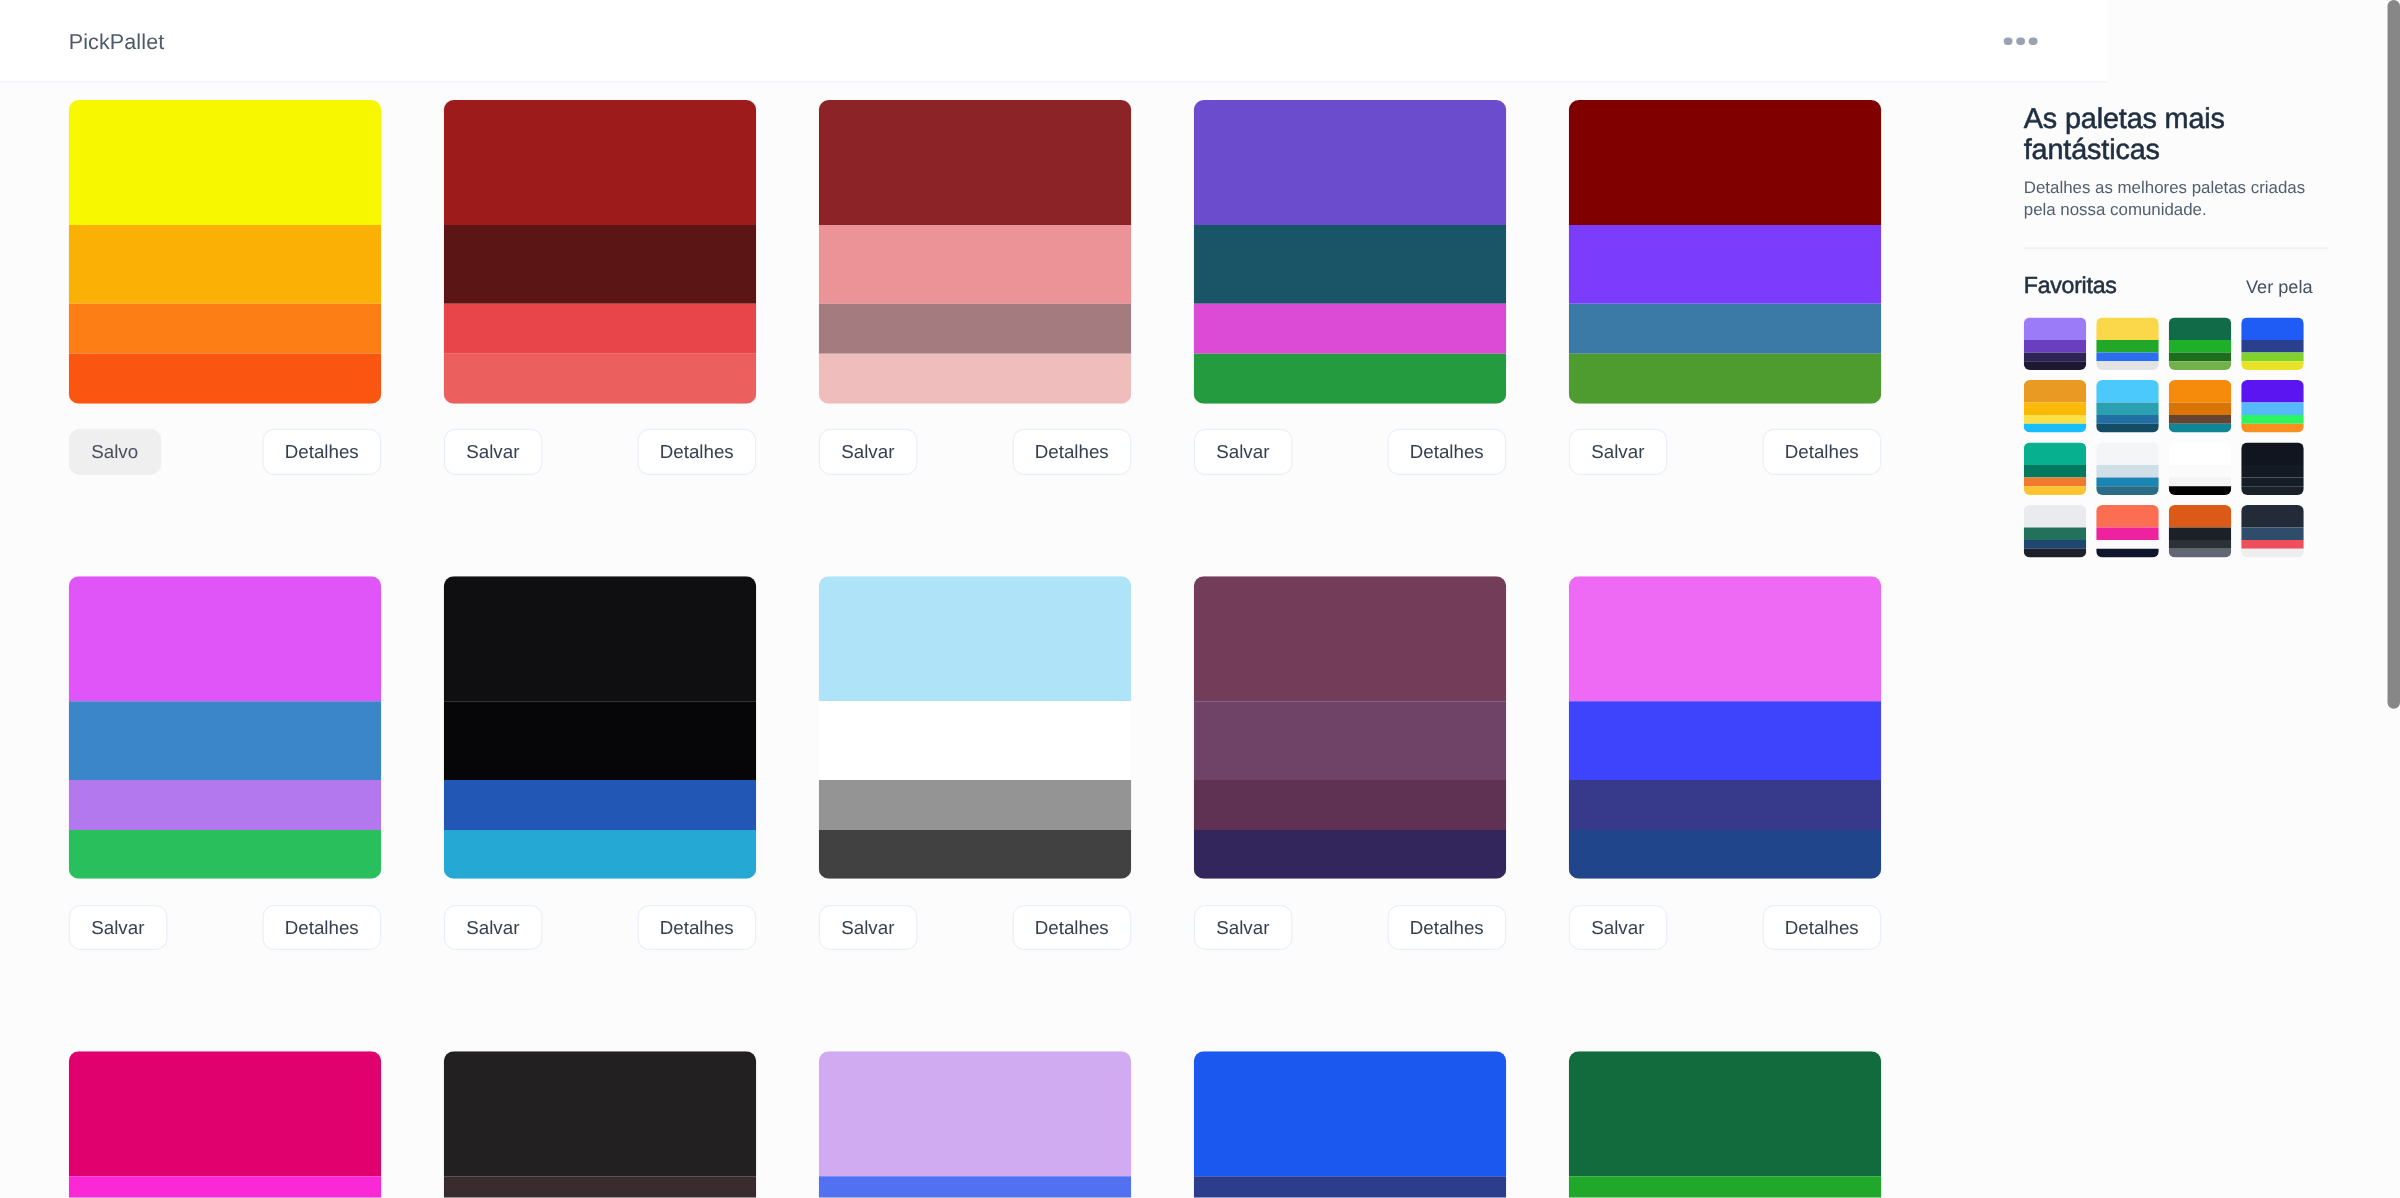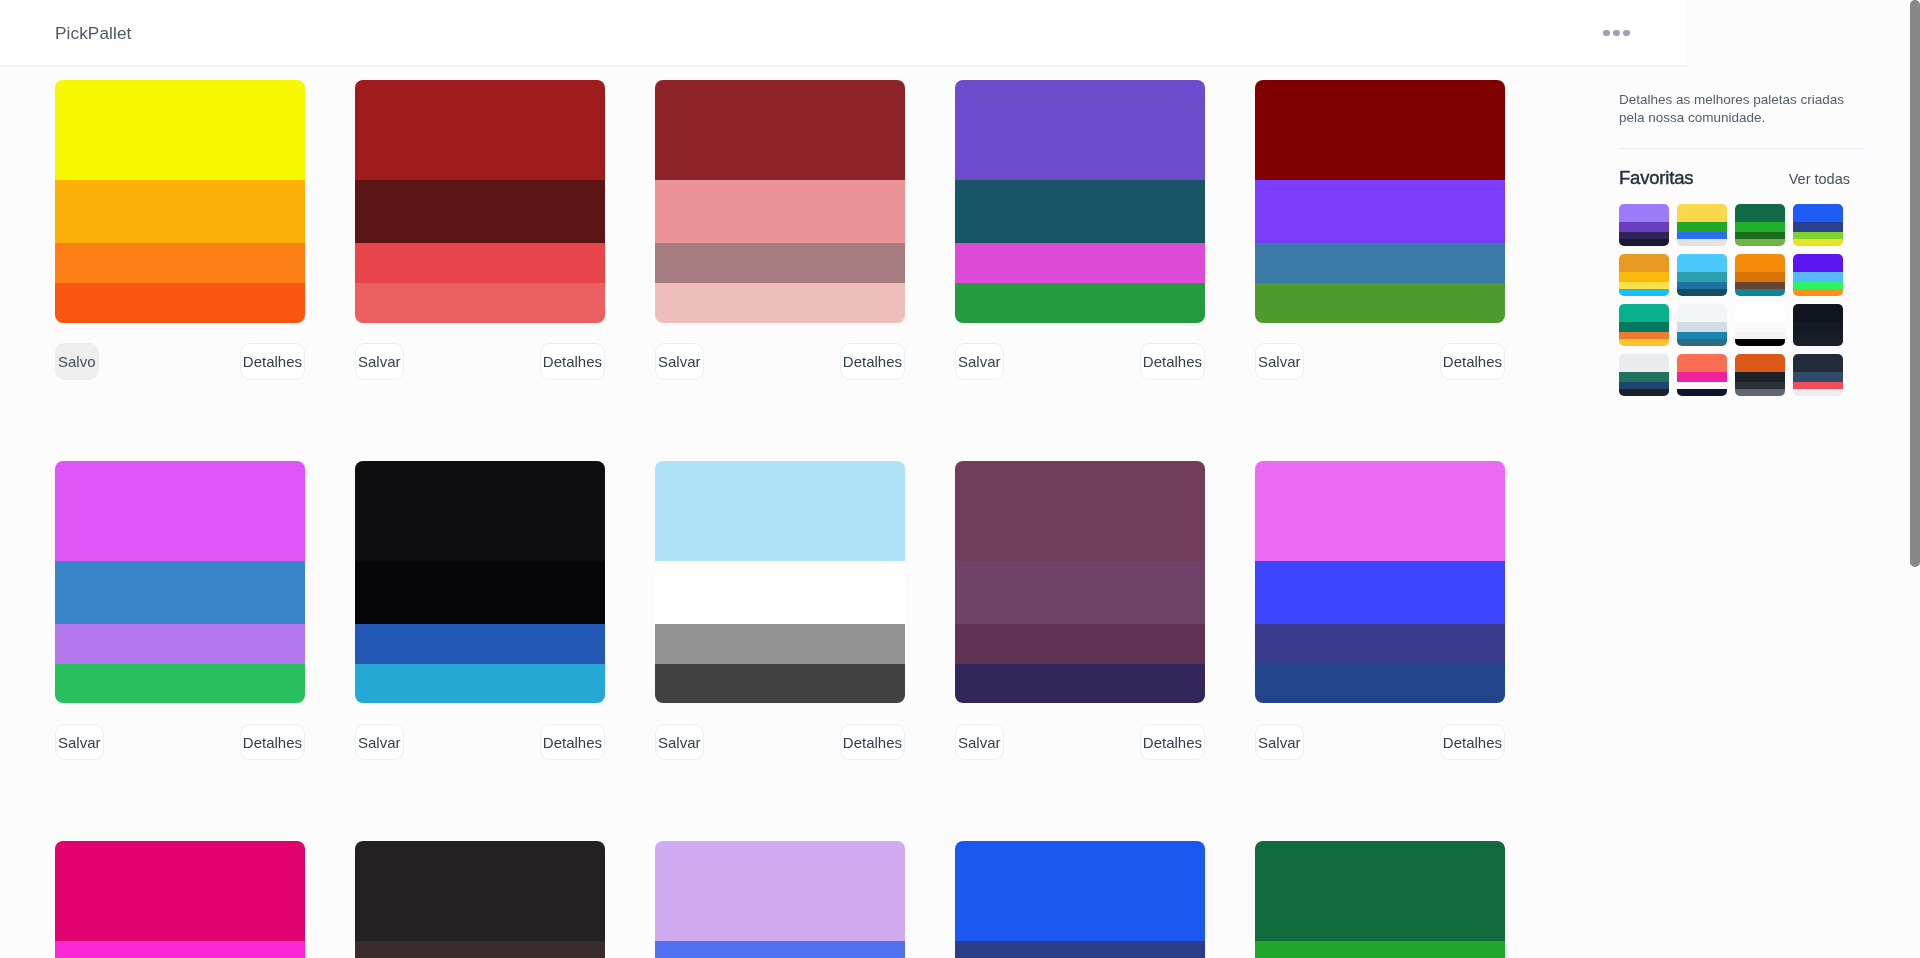--- a/index.html
+++ b/index.html
@@ -45,21 +45,21 @@
   }
   .swatches .s { width:100%; }
   .swatches .s:nth-child(1){ flex:0 0 100px; }
   .swatches .s:nth-child(2){ flex:0 0 63px; }
   .swatches .s:nth-child(3){ flex:0 0 40px; }
   .swatches .s:nth-child(4){ flex:0 0 39.5px; }
   .pactions { display:flex; justify-content:space-between; margin-top:20.8px; }
   .btn {
     height:36.5px; border-radius:9.5px; border:1px solid #EAF0F8; background:#FFFFFF;
     color:#353F4E; font-size:15px; font-family:"Liberation Sans", sans-serif;
-    padding:0 2px; cursor:pointer; display:inline-flex; align-items:center; justify-content:center;
+    padding:0 17px; cursor:pointer; display:inline-flex; align-items:center; justify-content:center;
     white-space:nowrap;
   }
   .btn.saved { background:#EFEFEF; border-color:#EFEFEF; color:#474F5A; }
 
   
   .aside-inner { padding:16px 40px 0 39px; }
   .aside h2 { margin:0; font-size:23px; line-height:25px; font-weight:400; -webkit-text-stroke:0.45px #1F2E41; color:#1F2E41; letter-spacing:-.1px; width:200px; }
   .aside p { margin:9px 0 0 0; font-size:13.5px; line-height:18px; color:#515E6D; width:238px; }
   .divider { height:1px; background:#E9EDF3; margin:21px 0 0 0; width:244px; }
   .fav-head { display:flex; align-items:baseline; justify-content:space-between; margin-top:18px; width:231px; }
@@ -241,25 +241,26 @@
           <div class="pcard">
             <div class="swatches">
               <div class="s" style="background: rgb(17, 107, 61);"></div>
               <div class="s" style="background: rgb(31, 168, 42);"></div>
             </div>
           </div>
         </div>
     </div>
     <div class="aside">
       <div class="aside-inner">
+        <h2>As paletas mais fantásticas</h2>
         <p>Detalhes as melhores paletas criadas pela nossa comunidade.</p>
         <div class="divider"></div>
         <div class="fav-head">
           <span class="t">Favoritas</span>
-          <span class="a">Ver todas</span>
+          <span class="a">Ver pela</span>
         </div>
         <div class="fav-grid" id="favgrid">
             <div class="thumb">
               <div class="s" style="background: rgb(155, 123, 247);"></div>
               <div class="s" style="background: rgb(106, 63, 191);"></div>
               <div class="s" style="background: rgb(47, 36, 88);"></div>
               <div class="s" style="background: rgb(29, 24, 51);"></div>
             </div>
             <div class="thumb">
               <div class="s" style="background: rgb(251, 215, 74);"></div>

